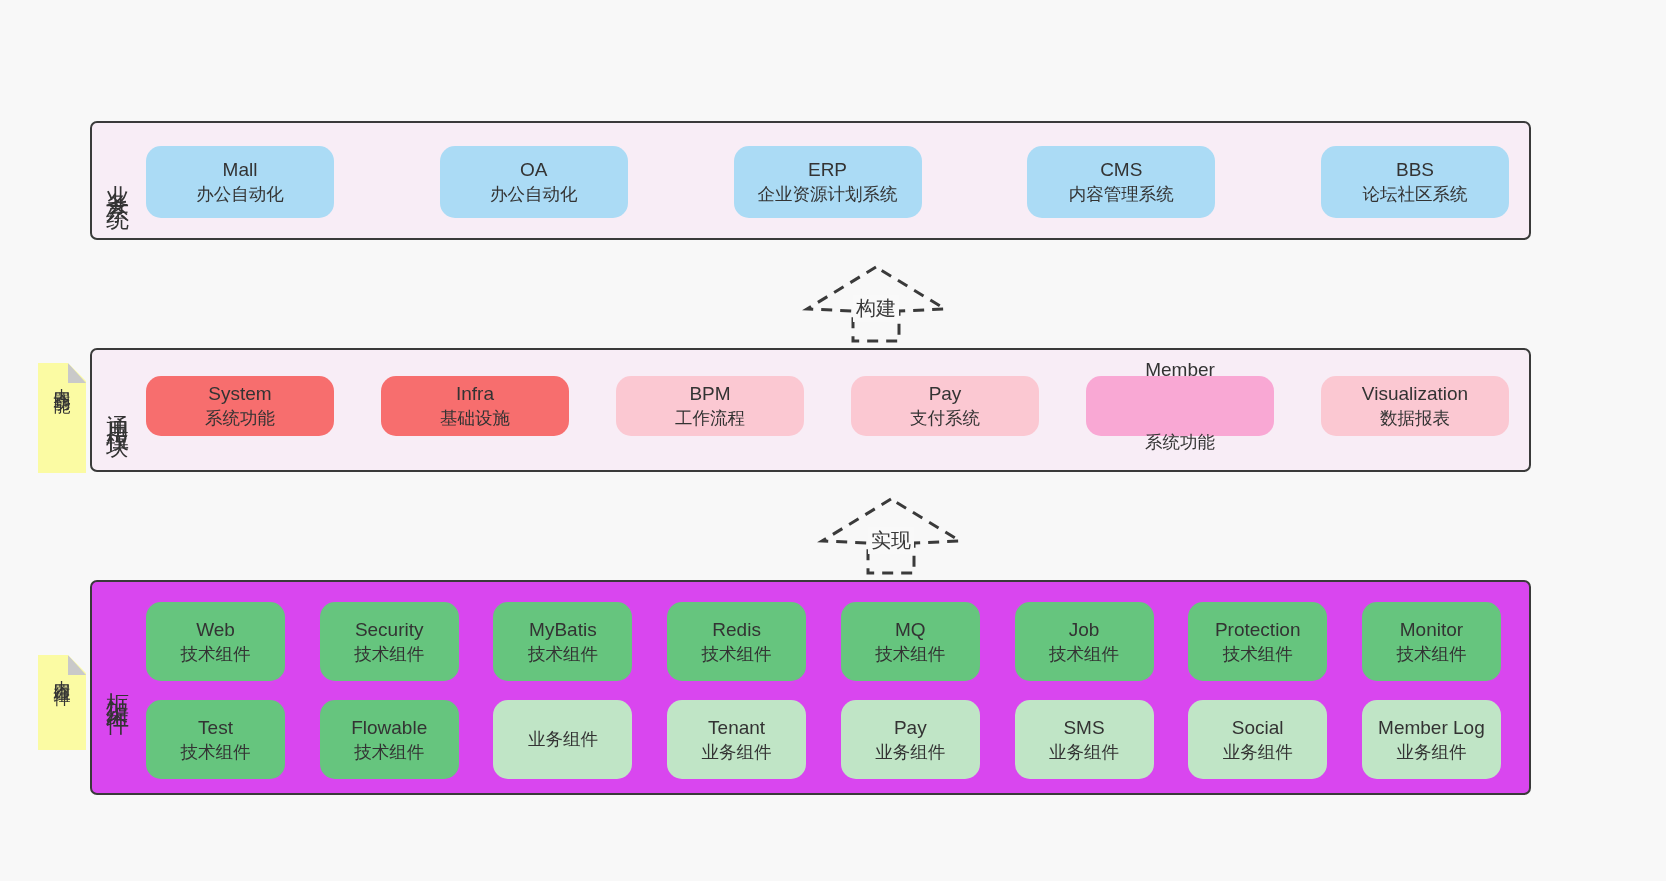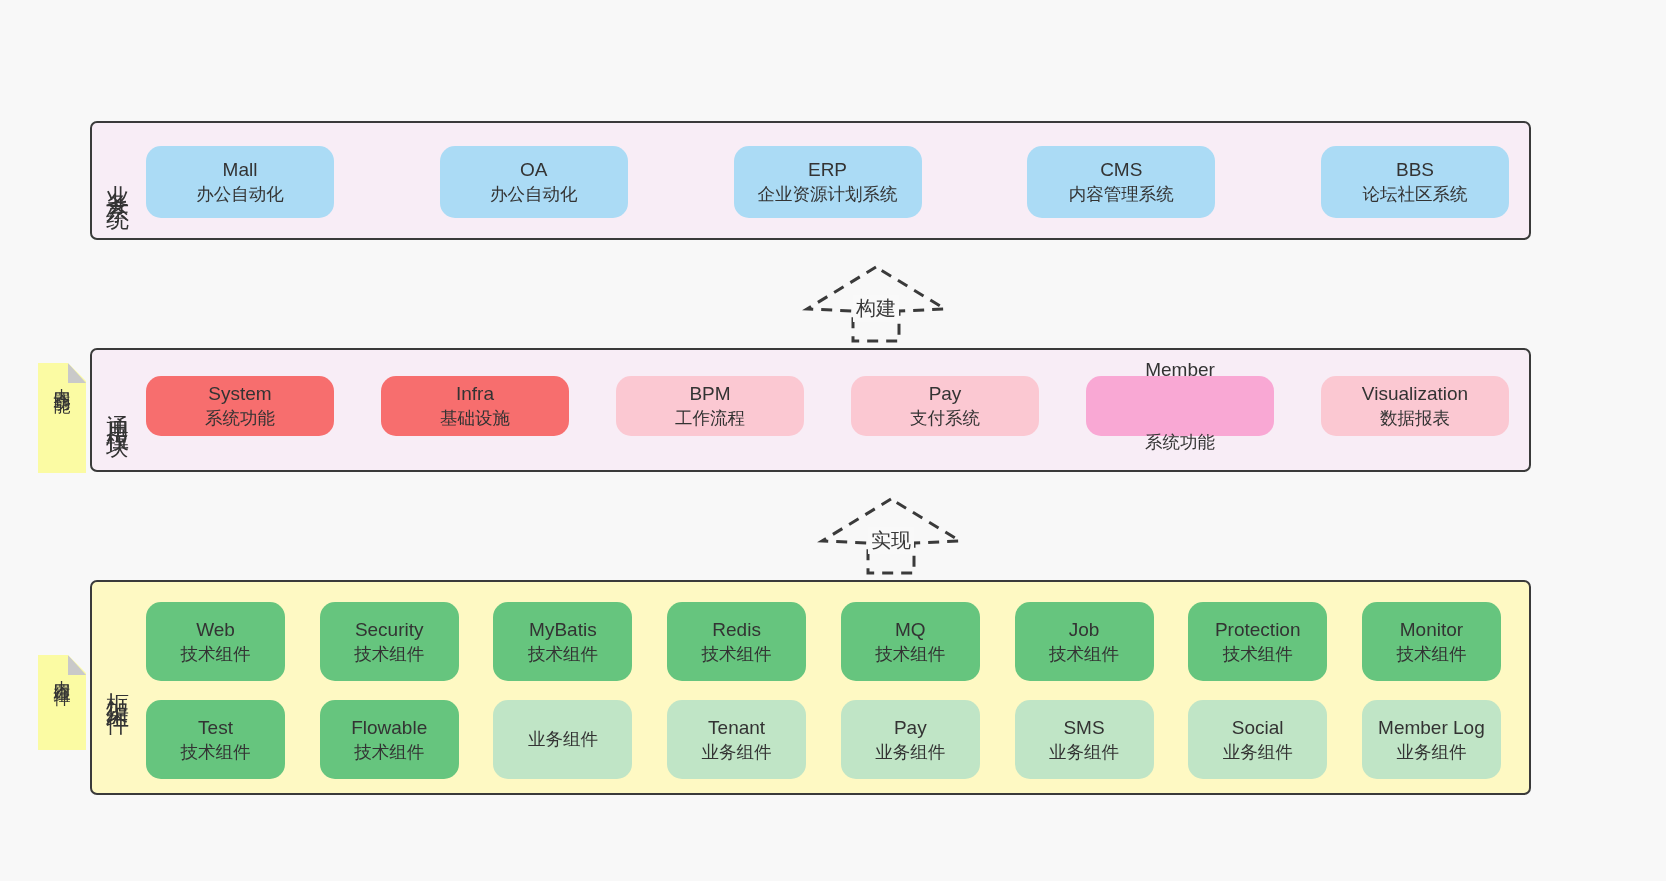--- a/index.html
+++ b/index.html
@@ -189,21 +189,21 @@
     <path d="M75 4 L6 46 L52 48 L52 78 L98 78 L98 48 L144 46 Z" fill="none" stroke="#3a3a3a" stroke-width="3" stroke-dasharray="11 8"></path>
   </svg>
   <span class="arrow-label">实现</span>
 </div>
 
 <div class="note" id="note-2" style="background: rgb(251, 251, 163);">
   <div class="note-fold" style="background: rgb(201, 201, 201);"></div>
   <div class="note-text">内置组件</div>
 </div>
 
-<section class="container" id="layer-2" style="background: #fef9c3; border-color: rgb(58, 58, 58);">
+<section class="container" id="layer-2" style="background: #d946ef; border-color: rgb(58, 58, 58);">
   <div class="v-label">框架组件</div>
   <div class="rows">
       <div class="row row-0">
         <div class="box" style="background: rgb(102, 197, 126);">
           <div class="box-title">Web</div>
           <div class="box-sub">技术组件</div>
         </div>
         <div class="box" style="background: rgb(102, 197, 126);">
           <div class="box-title">Security</div>
           <div class="box-sub">技术组件</div>

